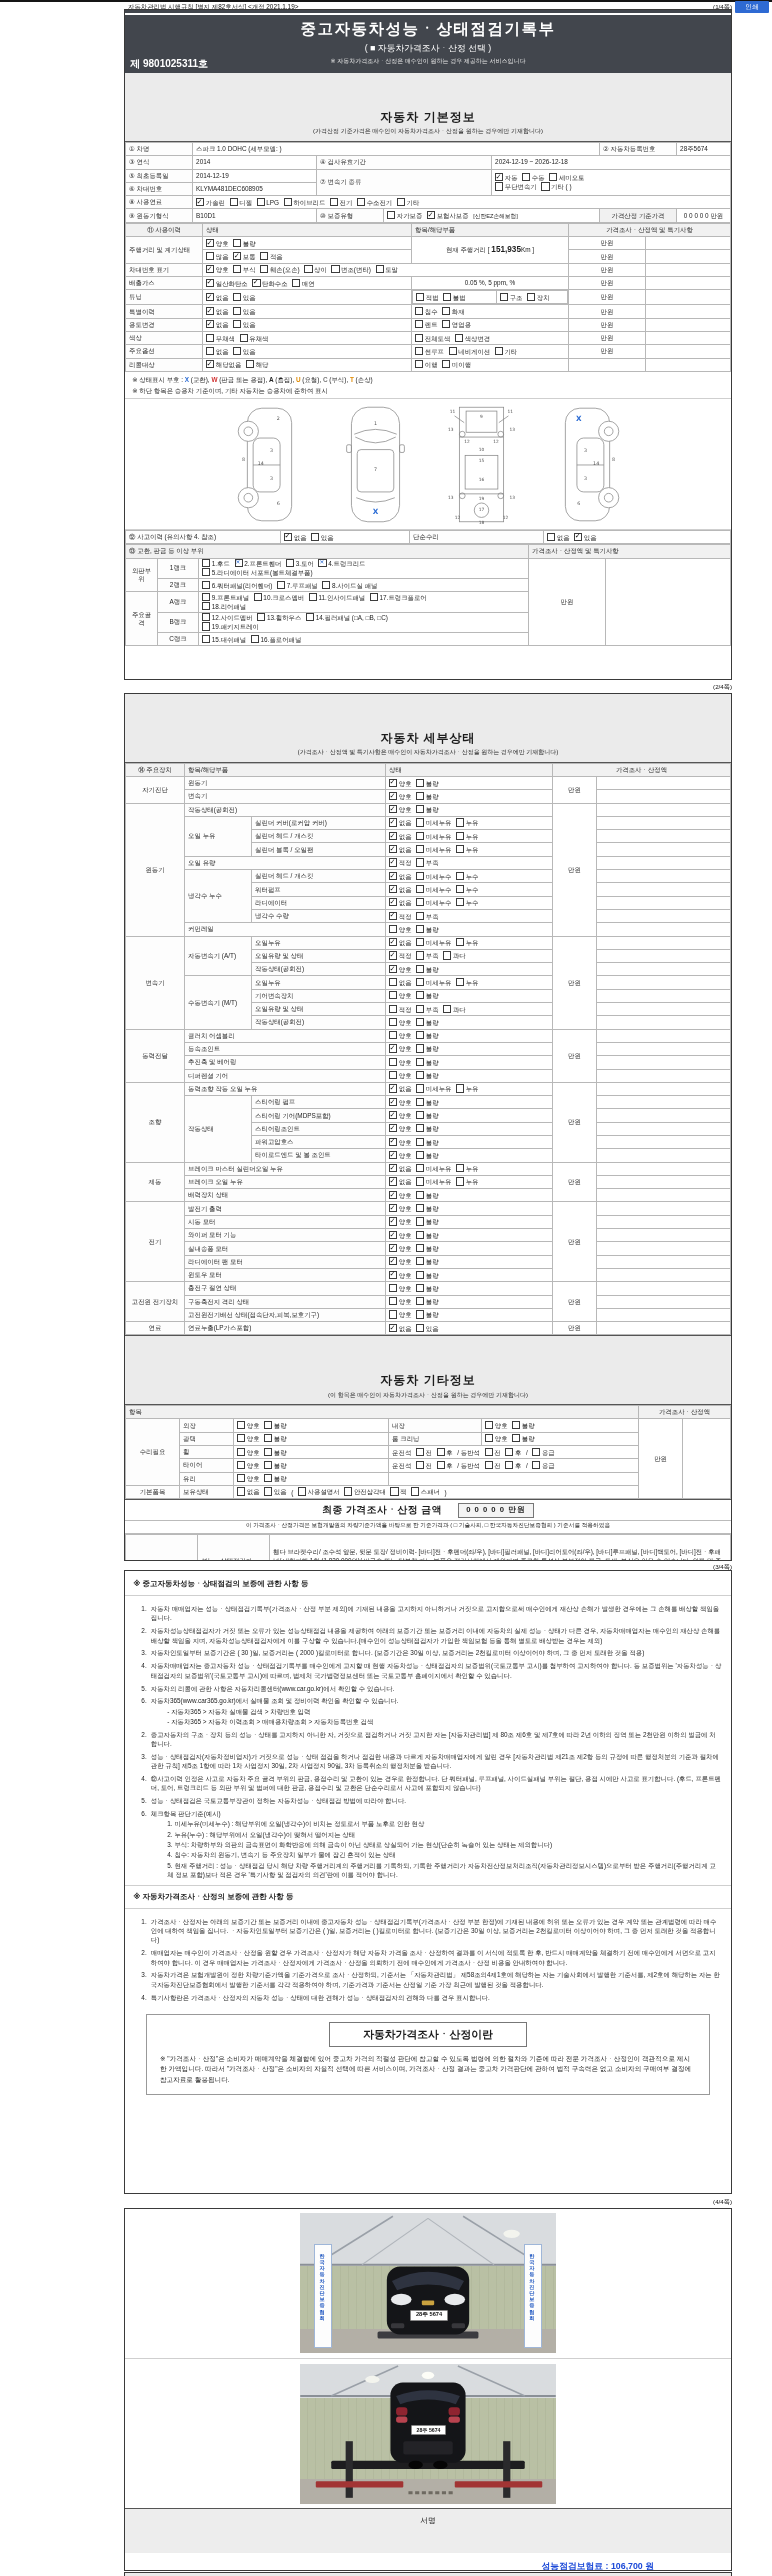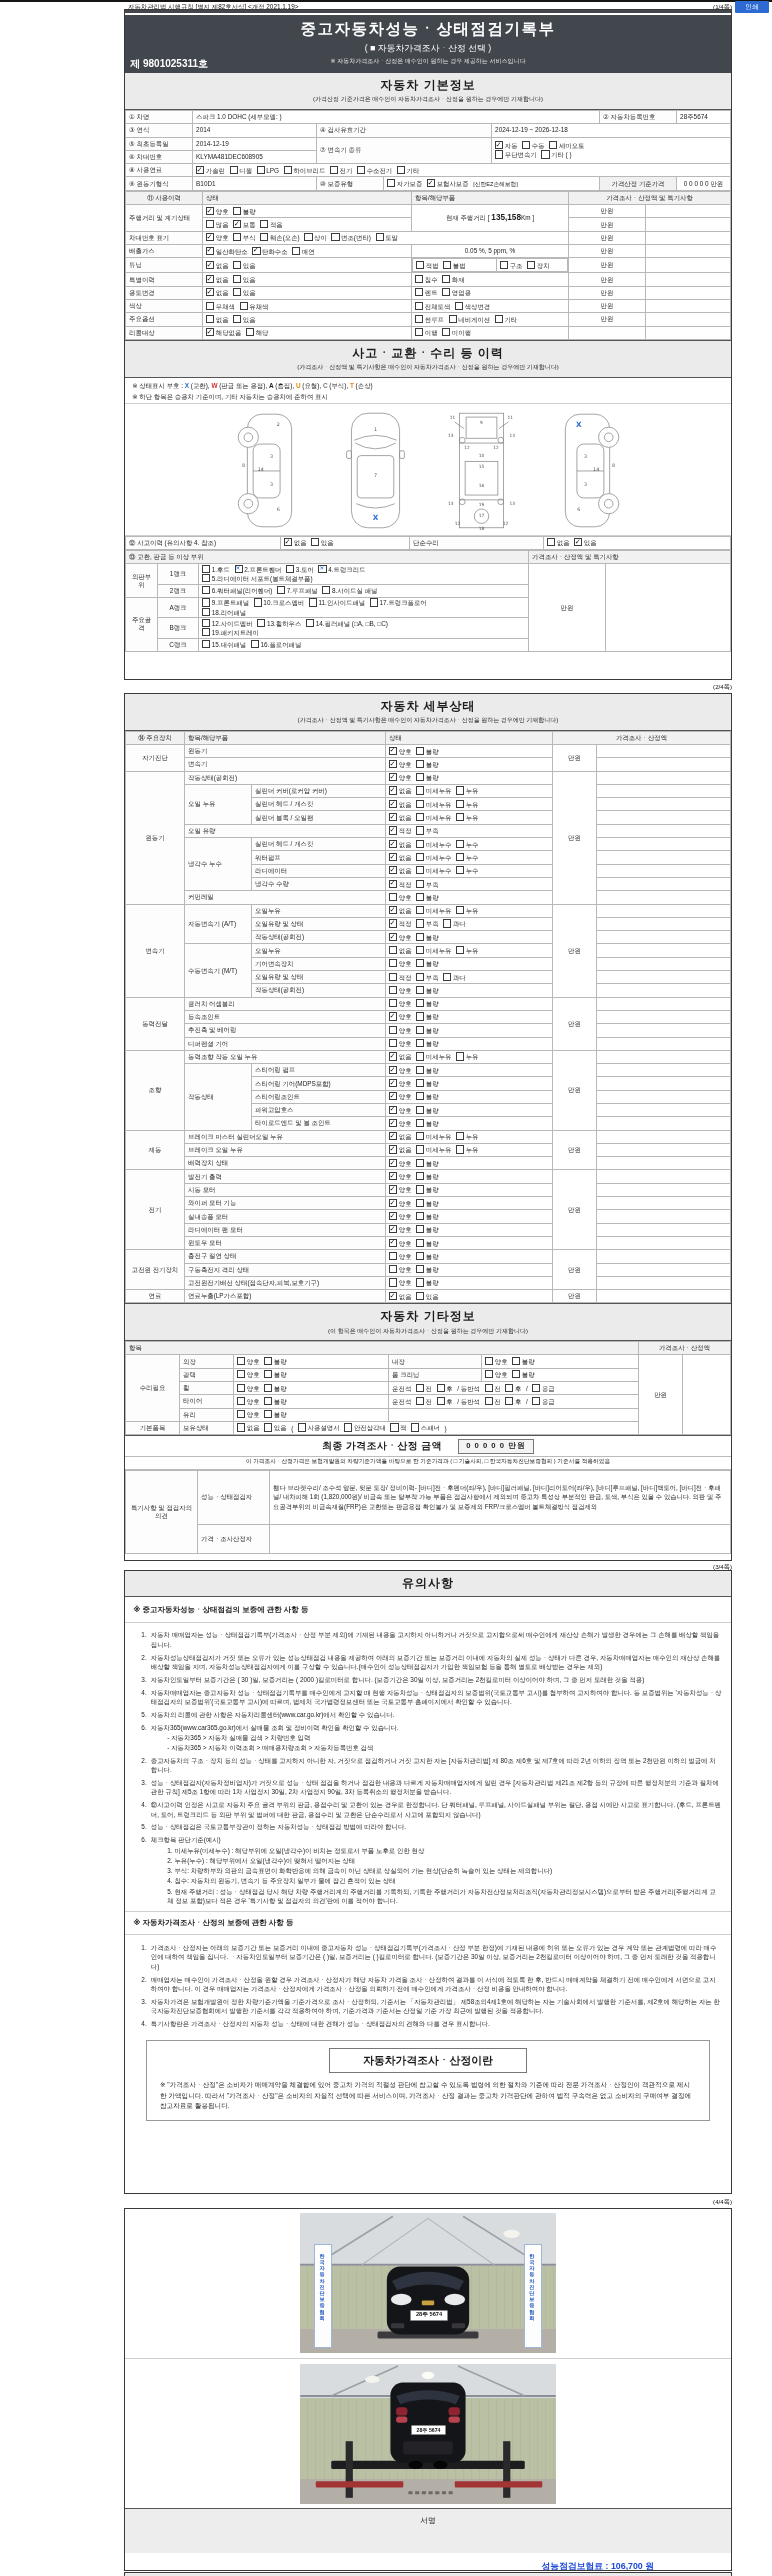--- a/index.html
+++ b/index.html
@@ -12,21 +12,21 @@
   .page{position:absolute;left:124px;width:608px;border:1.5px solid #3a3a3a;background:#fff;box-sizing:border-box;overflow:hidden;}
   
   .title-block{background:#42464d;color:#fff;height:63px;position:relative;text-align:center;padding-top:9px;box-sizing:border-box;}
   .title-block::before{content:"";position:absolute;top:2.6px;left:0;right:0;height:2.1px;background:#fff;}
   .tb-title{font-size:15.5px;font-weight:bold;letter-spacing:1.5px;}
   .tb-sub{font-size:8.8px;margin-top:2.6px;}
   .tb-note{font-size:6px;margin-top:2.1px;color:#e8e8e8;}
   .tb-docno{position:absolute;left:5.2px;bottom:2.6px;font-size:10px;font-weight:bold;}
   
   .sec-head{background:#ebebeb;border-top:1px solid #555;border-bottom:1px solid #555;text-align:center;padding:3.6px 0 4.6px;}
-  .sec-title{font-size:12px;font-weight:bold;letter-spacing:1px;}
+  .sec-title{font-size:12px;font-weight:bold;letter-spacing:1px;margin-top:32px;}
   .sec-note{font-size:6px;margin-top:1.5px;color:#222;}
   
   table.frm{width:100%;border-collapse:collapse;table-layout:fixed;}
   .frm td{border:0.5px solid #b8b8b8;font-size:6.4px;padding:0.5px 3.1px;height:11.3px;vertical-align:middle;line-height:1.25;}
   .frm td.hd{background:#f1f1f1;}
   .lblc{background:#fdfdfd;}
   .ctr{text-align:center;}
   .price{text-align:center;}
   .big{font-size:8.2px;font-weight:bold;}
   .opt{margin-right:4.6px;white-space:nowrap;display:inline-block;}
@@ -153,21 +153,21 @@
       <tbody>
         <tr>
           <td class="hd ctr">⑪ 사용이력</td>
           <td class="hd">상태</td>
           <td class="hd">항목/해당부품</td>
           <td class="hd ctr" colspan="2">가격조사ㆍ산정액 및 특기사항</td>
         </tr>
         <tr>
           <td class="lblc" rowspan="2">주행거리 및 계기상태</td>
           <td><span class="opt"><span class="cb ck"></span><span>양호</span></span><span class="opt"><span class="cb"></span><span>불량</span></span></td>
-          <td class="ctr" rowspan="2"><span>현재 주행거리 [ </span><span class="big">135,158</span><span>Km ]</span></td>
+          <td class="ctr" rowspan="2"><span>현재 주행거리 [ </span><span class="big">151,935</span><span>Km ]</span></td>
           <td class="price">만원</td>
           <td></td>
         </tr>
         <tr>
           <td><span class="opt"><span class="cb"></span><span>많음</span></span><span class="opt"><span class="cb ck"></span><span>보통</span></span><span class="opt"><span class="cb"></span><span>적음</span></span></td>
           <td class="price">만원</td>
           <td></td>
         </tr>
         <tr>
           <td class="lblc">차대번호 표기</td>
@@ -229,24 +229,20 @@
         <tr>
           <td class="lblc">리콜대상</td>
           <td><span class="opt"><span class="cb ck"></span><span>해당없음</span></span><span class="opt"><span class="cb"></span><span>해당</span></span></td>
           <td><span class="opt"><span class="cb"></span><span>이행</span></span><span class="opt"><span class="cb"></span><span>미이행</span></span></td>
           <td></td>
           <td></td>
         </tr>
       </tbody>
     </table>
 
-  <div class="sec-head">
-    <div class="sec-title">사고ㆍ교환ㆍ수리 등 이력</div>
-    <div class="sec-note">(가격조사ㆍ산정액 및 특기사항은 매수인이 자동차가격조사ㆍ산정을 원하는 경우에만 기재합니다)</div>
-  </div>
   <div class="legend" id="legend-line">
       <div><span>※ 상태표시 부호 : </span><span><b style="color: rgb(42, 107, 212);">X</b><span> (교환),  </span></span><span><b style="color: rgb(208, 48, 48);">W</b><span> (판금 또는 용접),  </span></span><span><b style="color: rgb(34, 34, 34);">A</b><span> (흠집),  </span></span><span><b style="color: rgb(224, 138, 0);">U</b><span> (요철),  </span></span><span><b style="color: rgb(119, 119, 119);">C</b><span> (부식),  </span></span><span><b style="color: rgb(224, 138, 0);">T</b><span> (손상)</span></span></div>
       <div>※ 하단 항목은 승용차 기준이며, 기타 자동차는 승용차에 준하여 표시</div>
     </div>
   <div class="diagrams" id="diagrams">
       <svg width="77" height="123" viewBox="0 0 160 254">
         <rect x="34" y="10" width="92" height="234" rx="30" fill="none" stroke="#8a8a8a" stroke-width="1.6"></rect>
         <rect x="46" y="72" width="56" height="112" rx="14" fill="none" stroke="#8a8a8a" stroke-width="1.6"></rect>
         <line x1="46" y1="128" x2="102" y2="128" fill="none" stroke="#8a8a8a" stroke-width="1.6"></line>
         <circle cx="36" cy="58" r="21" fill="#fff" stroke="#8a8a8a" stroke-width="1.6"></circle>
@@ -725,23 +721,20 @@
     <tr>
       <td class="lblc">가격ㆍ조사산정자</td>
       <td style="height:27px;"></td>
     </tr>
   </tbody>
     </table>
 </div>
 <div class="pmark" style="top:1563px;">(3/4쪽)</div>
 
 <div class="page" style="top:1570px;height:624px;">
-  <div class="sec-head" style="border-top:none;">
-    <div class="sec-title">유의사항</div>
-  </div>
   <div class="notice-wrap">
     <div class="nsec-head">※ 중고자동차성능ㆍ상태점검의 보증에 관한 사항 등</div>
     <div class="nlist" id="nlist1">
         <div class="nitem">
           <div class="nnum">1.</div>
           <div class="ntext">
             <div>자동차 매매업자는 성능ㆍ상태점검기록부(가격조사ㆍ산정 부분 제외)에 기재된 내용을 고지하지 아니하거나 거짓으로 고지함으로써 매수인에게 재산상 손해가 발생한 경우에는 그 손해를 배상할 책임을 집니다.</div>
           </div>
         </div>
         <div class="nitem">

